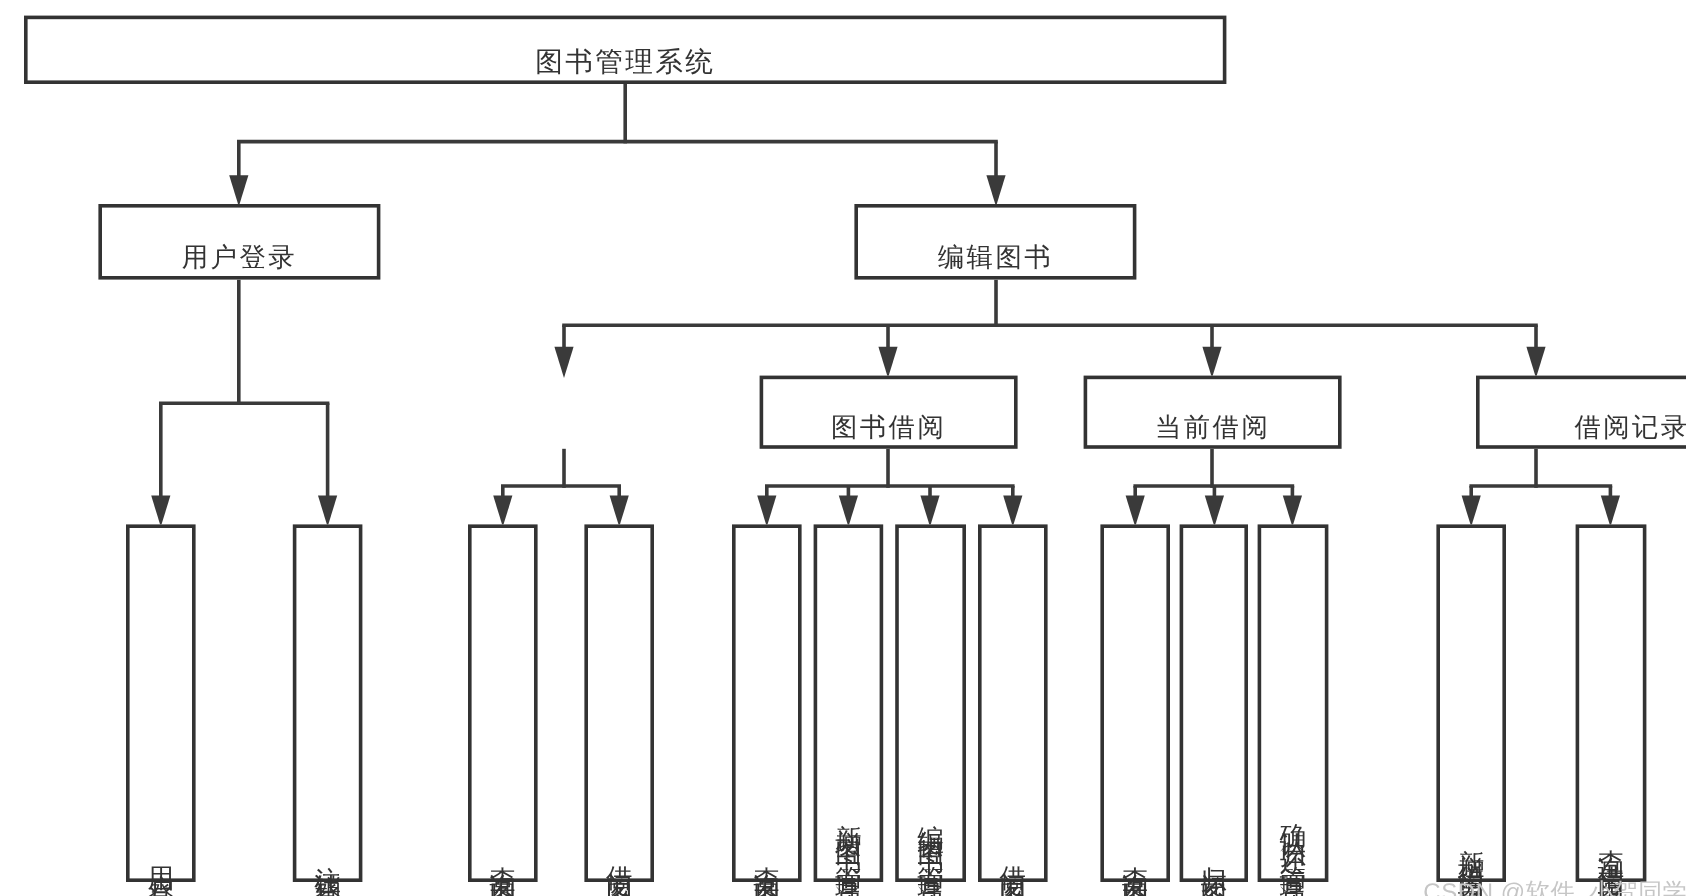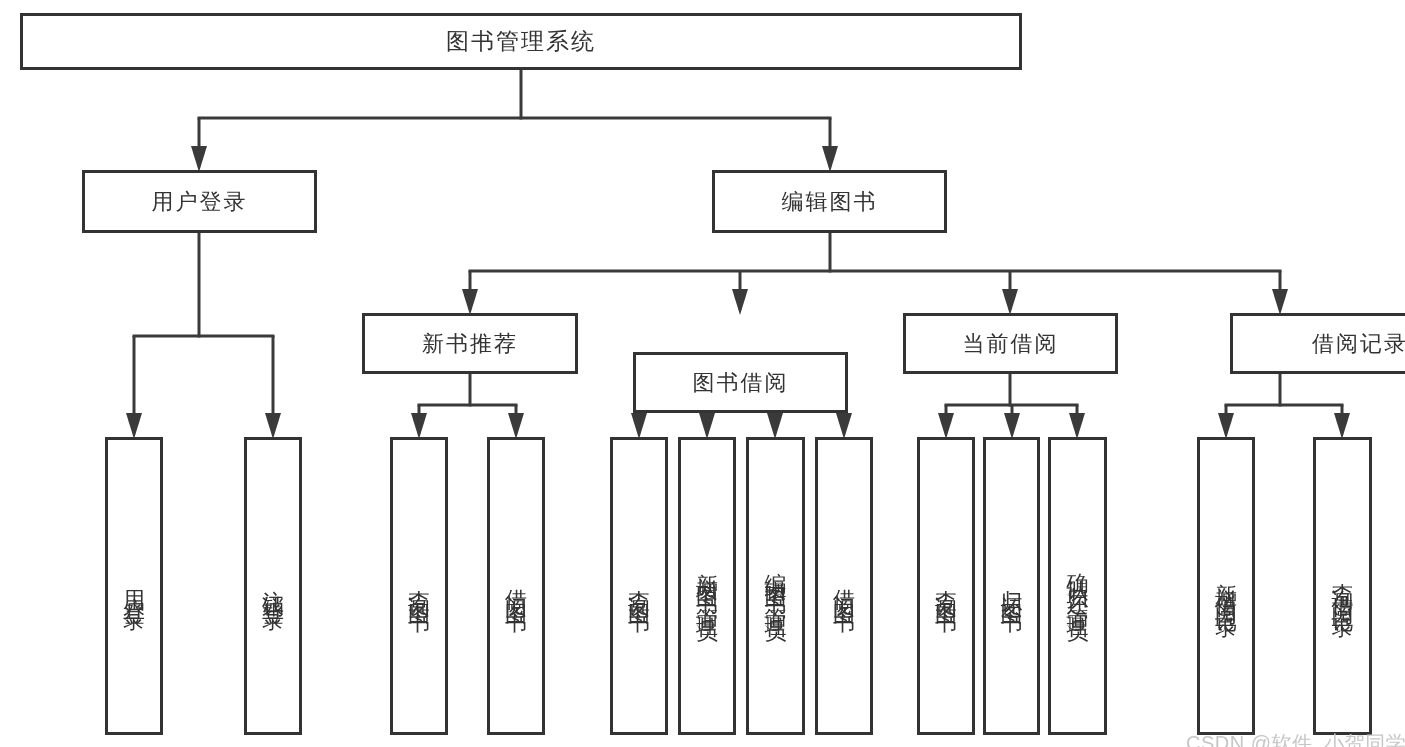--- a/index.html
+++ b/index.html
@@ -5,21 +5,21 @@
   html,body{margin:0;padding:0;}
   body{
     width:1405px;height:747px;position:relative;background:#ffffff;
     font-family:"Liberation Sans","DejaVu Sans",sans-serif;overflow:hidden;
   }
   #stage{position:absolute;inset:0;width:1405px;height:747px;}
   svg.wires{position:absolute;left:0;top:0;z-index:0;}
   .box{
     position:absolute;box-sizing:border-box;background:#ffffff;
     border:3px solid #333333;color:#333333;z-index:1;
-    display:flex;align-items:center;justify-content:center;text-align:center;
+    display:flex;align-items:flex-end;justify-content:center;text-align:center;
   }
   .hlbl{font-size:22px;letter-spacing:2px;white-space:nowrap;}
   .root .hlbl{font-size:23px;}
   .vlbl{
     writing-mode:vertical-rl;text-orientation:mixed;
     font-size:22px;letter-spacing:7px;line-height:1;white-space:nowrap;
   }
   .watermark{
     position:absolute;left:1186px;top:710px;z-index:2;
     font-size:20px;color:#c6c6c6;letter-spacing:0.5px;white-space:nowrap;margin-top:20px;
@@ -112,24 +112,21 @@
     <span class="hlbl">图书管理系统</span>
   </div>
 
   <div class="box" style="left:82px;top:170px;width:235px;height:63px;">
     <span class="hlbl">用户登录</span>
   </div>
   <div class="box" style="left:712px;top:170px;width:235px;height:63px;">
     <span class="hlbl">编辑图书</span>
   </div>
 
-  <div class="box" style="left:362px;top:313px;width:216px;height:61px;">
-    <span class="hlbl">新书推荐</span>
-  </div>
-  <div class="box" style="left:633px;top:313px;width:215px;height:61px;margin-top:39px;">
+  <div class="box" style="left:633px;top:313px;width:215px;height:61px;">
     <span class="hlbl">图书借阅</span>
   </div>
   <div class="box" style="left:903px;top:313px;width:215px;height:61px;">
     <span class="hlbl">当前借阅</span>
   </div>
   <div class="box" style="left:1230px;top:313px;width:215px;height:61px;padding-left:45px;">
     <span class="hlbl">借阅记录</span>
   </div>
 
   <div class="box" style="left:105px;top:437px;width:58px;height:298px;">

